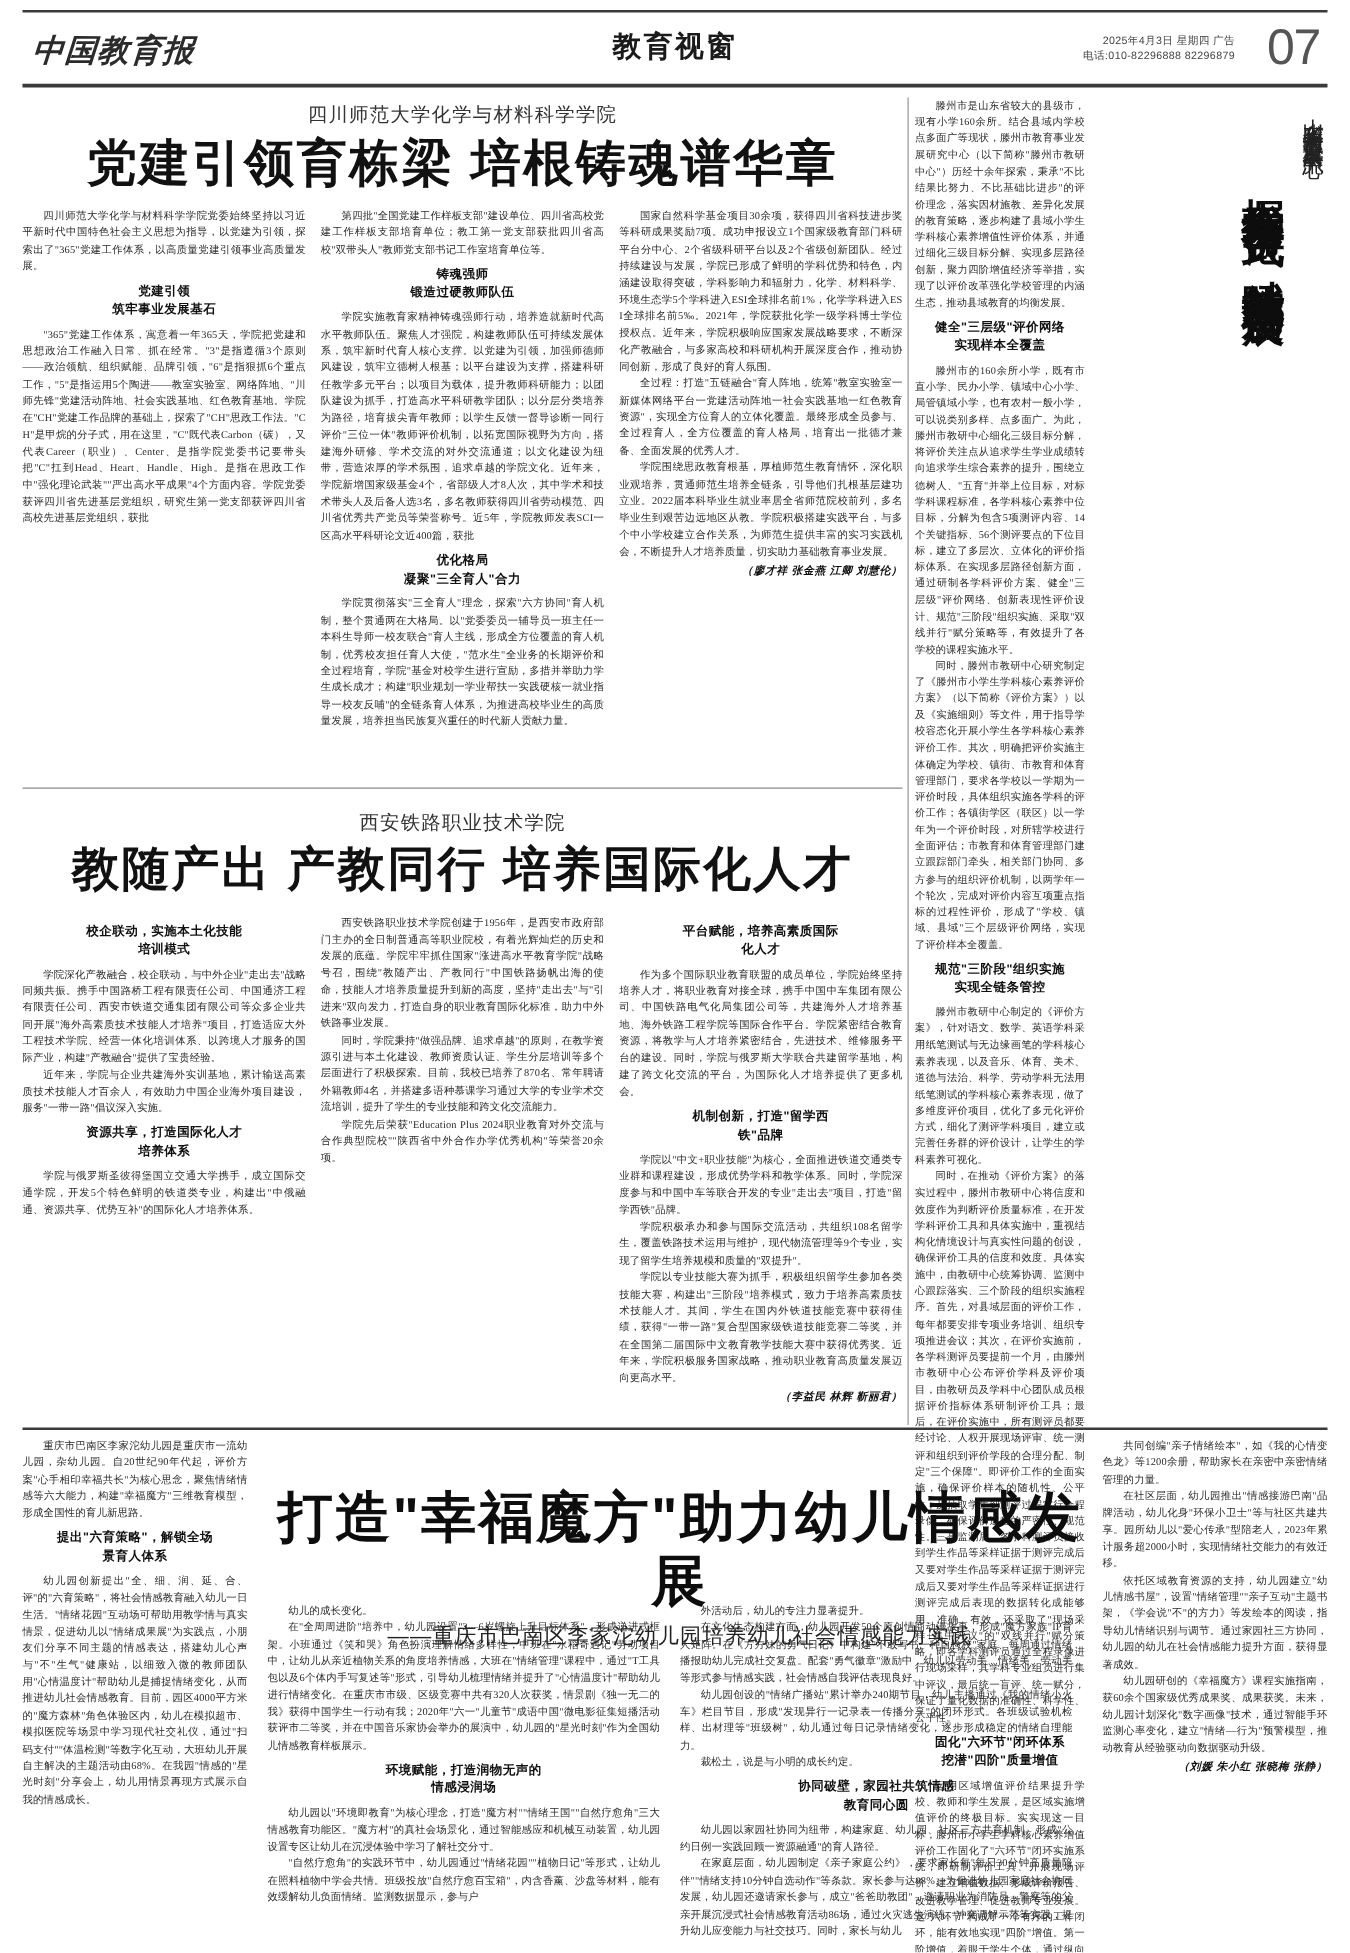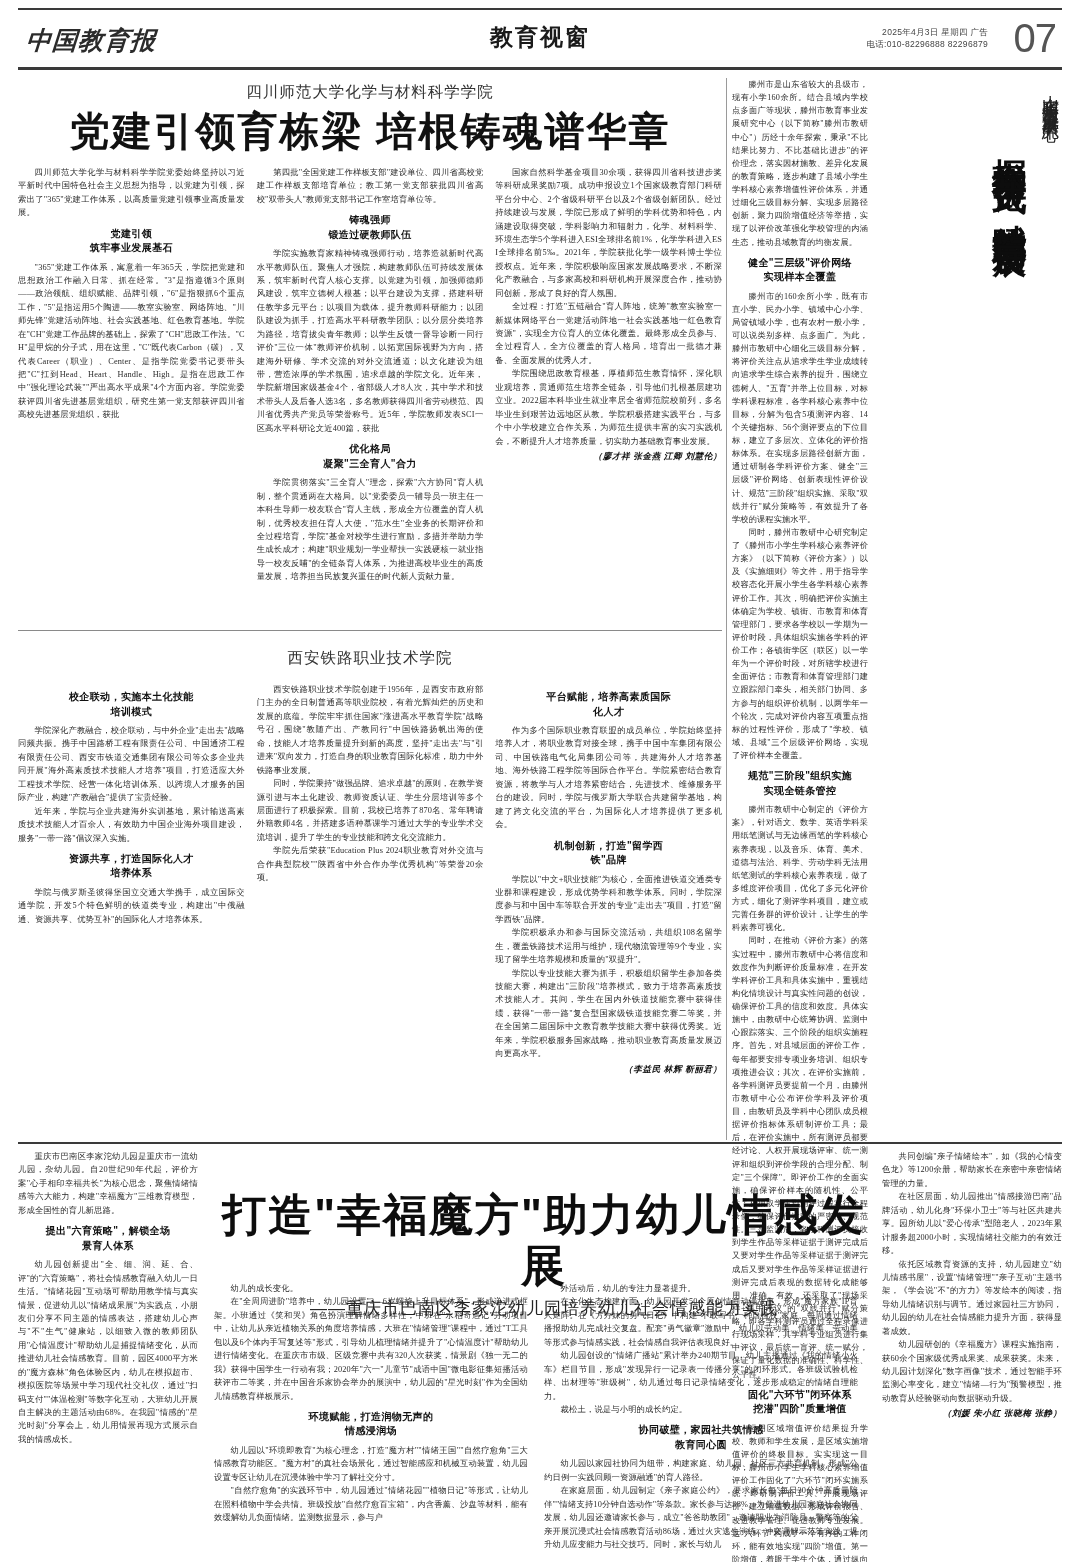--- a/index.html
+++ b/index.html
@@ -114,20 +114,21 @@
     font-size: 17px;
     color: #222;
     letter-spacing: 1px;
     margin-top: 6px;
   }
 
   
   .cols {
     display: flex;
     gap: 12px;
+    justify-content: flex-end;
   }
   .col {
     flex: 1;
     min-width: 0;
   }
   .body {
     font-family: "Liberation Serif", "DejaVu Serif", serif;
     font-size: 8.3px;
     line-height: 1.62;
     text-align: justify;
@@ -322,20 +323,21 @@
 
   </div>
 
   <div class="rail">
     <div class="vert-kicker">山东省滕州市教育事业发展研究中心</div>
     <div class="vert-head">探索增值评价范式  赋能教育均衡发展</div>
   </div>
 
   <div class="pkg-c">
     <div class="kicker">西安铁路职业技术学院</div>
+    <div class="head-2">教随产出  产教同行  培养国际化人才</div>
 
     <div class="cols" style="margin-top:14px;">
       <div class="col">
         <div class="subhead">
           <span>校企联动，实施本土化技能</span><br>
           <span>培训模式</span>
         </div>
         <p class="body">学院深化产教融合，校企联动，与中外企业"走出去"战略同频共振。携手中国路桥工程有限责任公司、中国通济工程有限责任公司、西安市铁道交通集团有限公司等众多企业共同开展"海外高素质技术技能人才培养"项目，打造适应大外工程技术学院、经营一体化培训体系、以跨境人才服务的国际产业，构建"产教融合"提供了宝贵经验。</p>
         <p class="body">近年来，学院与企业共建海外实训基地，累计输送高素质技术技能人才百余人，有效助力中国企业海外项目建设，服务"一带一路"倡议深入实施。</p>
         <div class="subhead">

